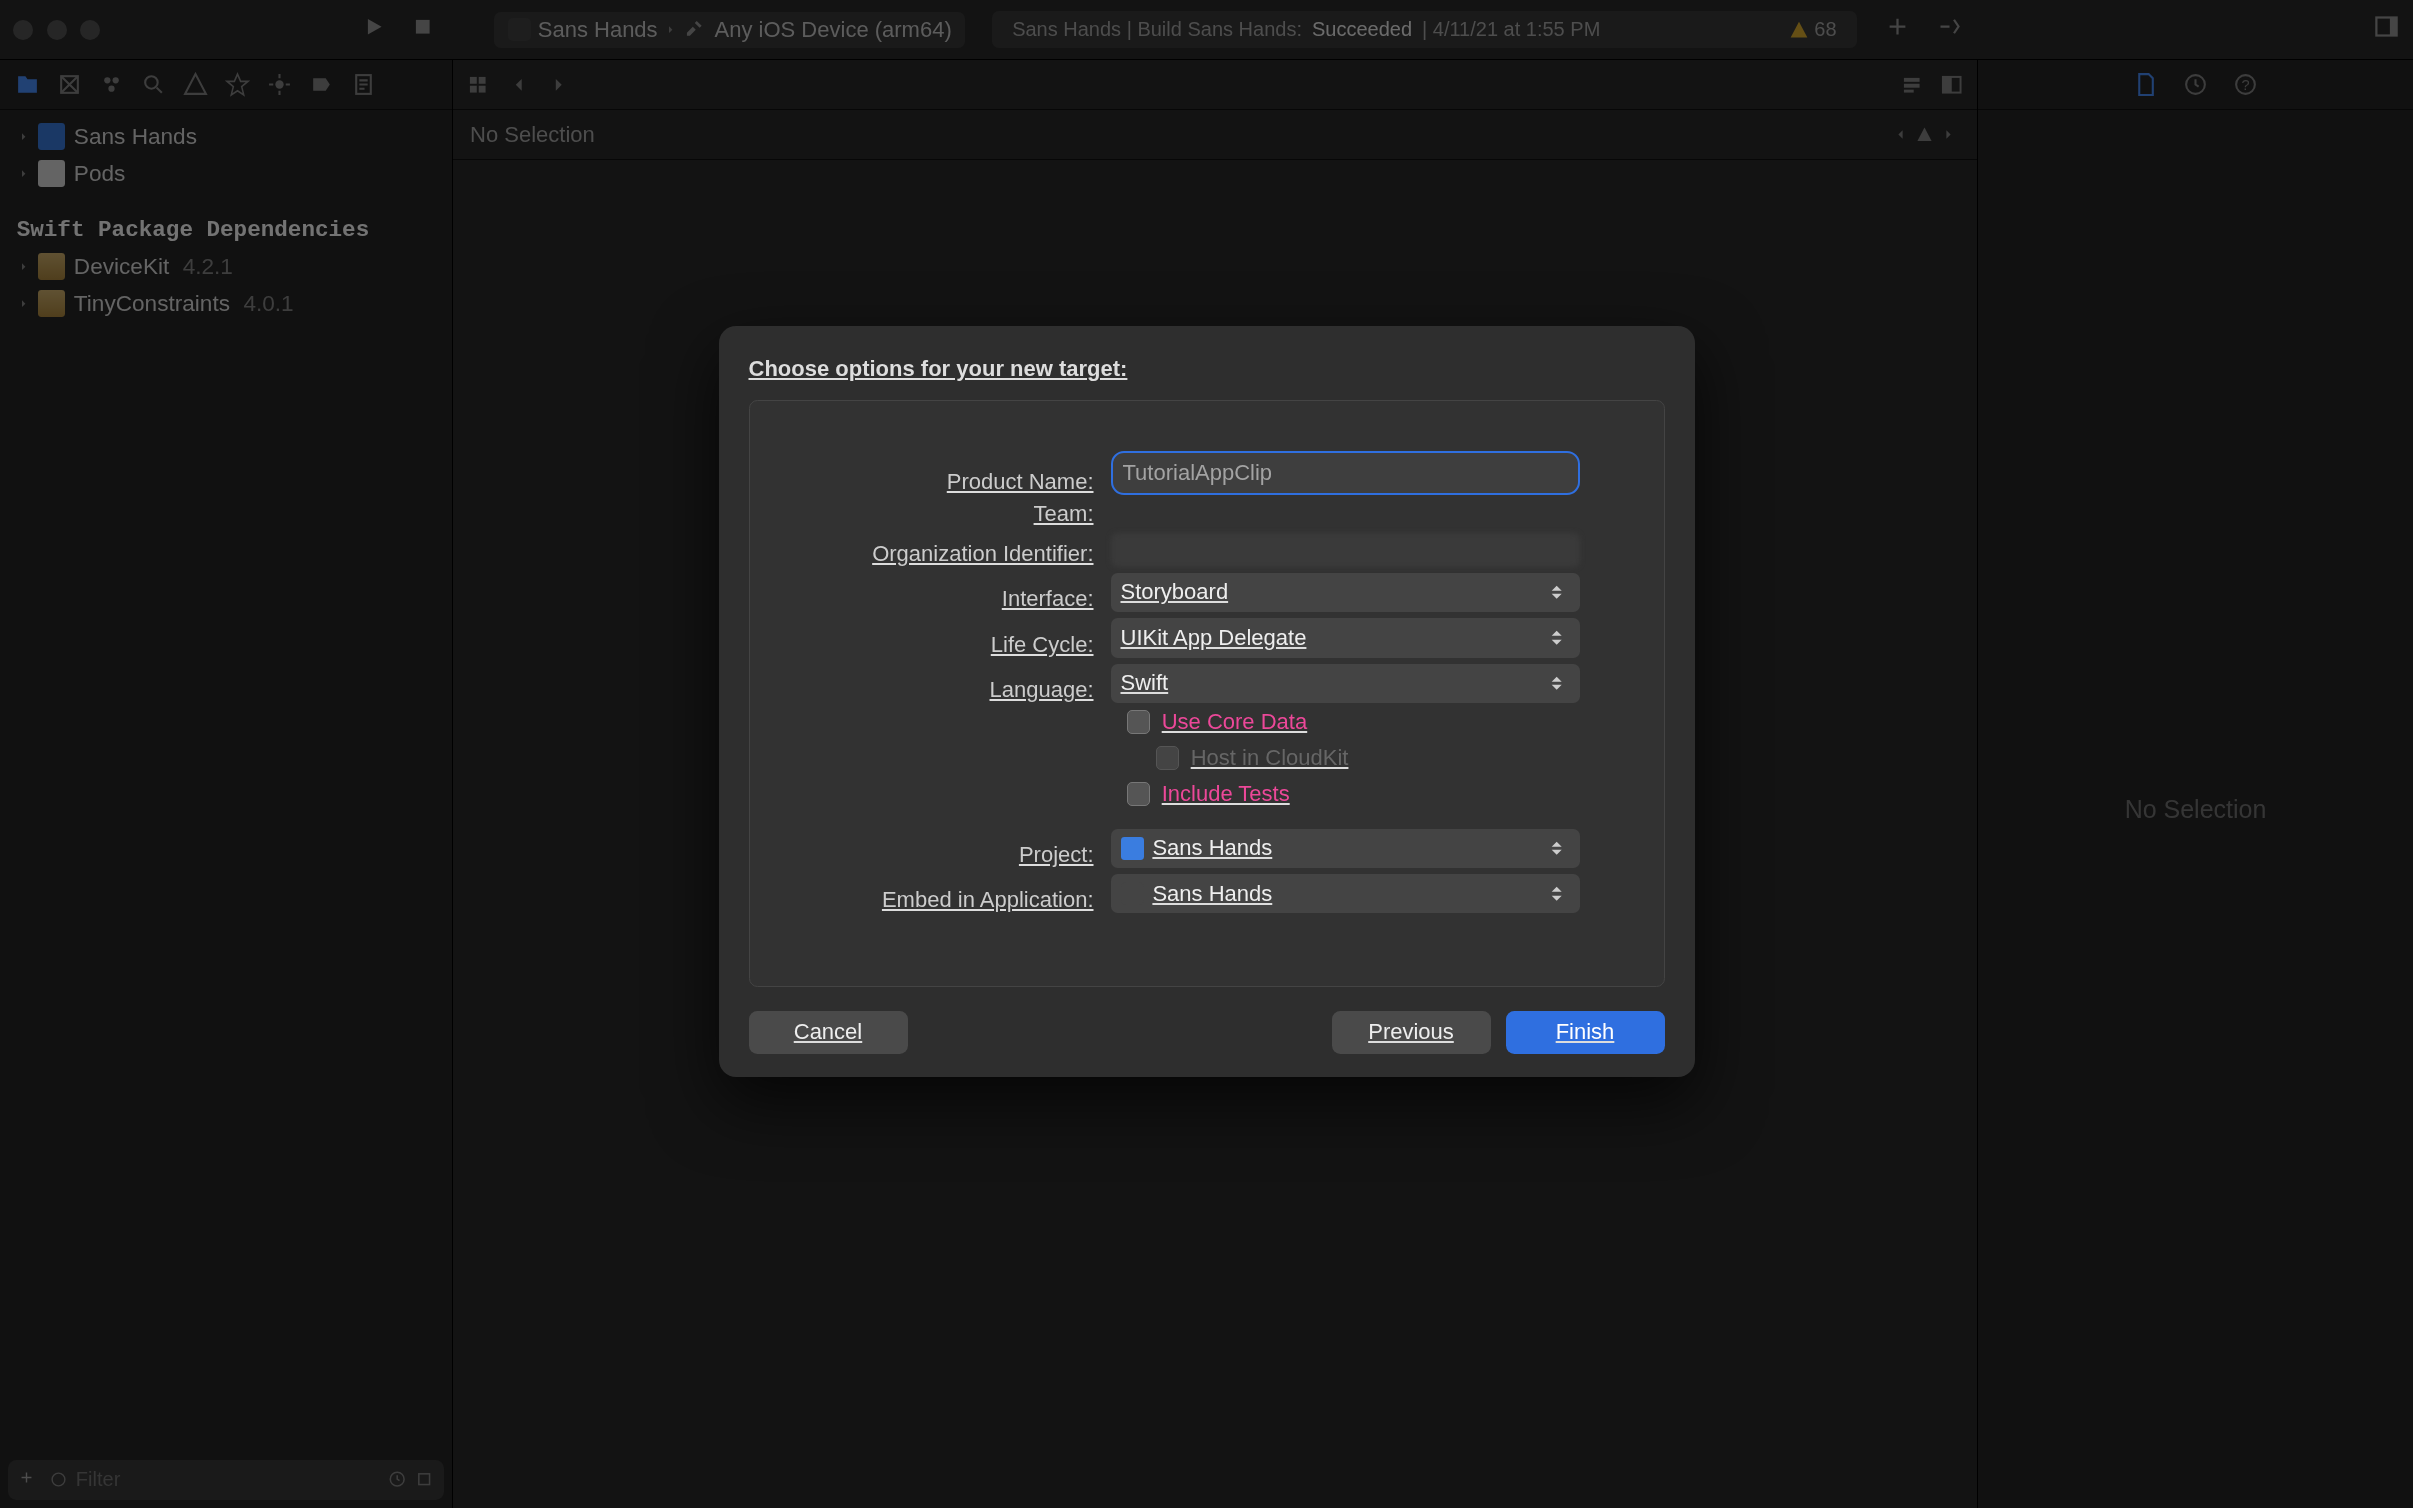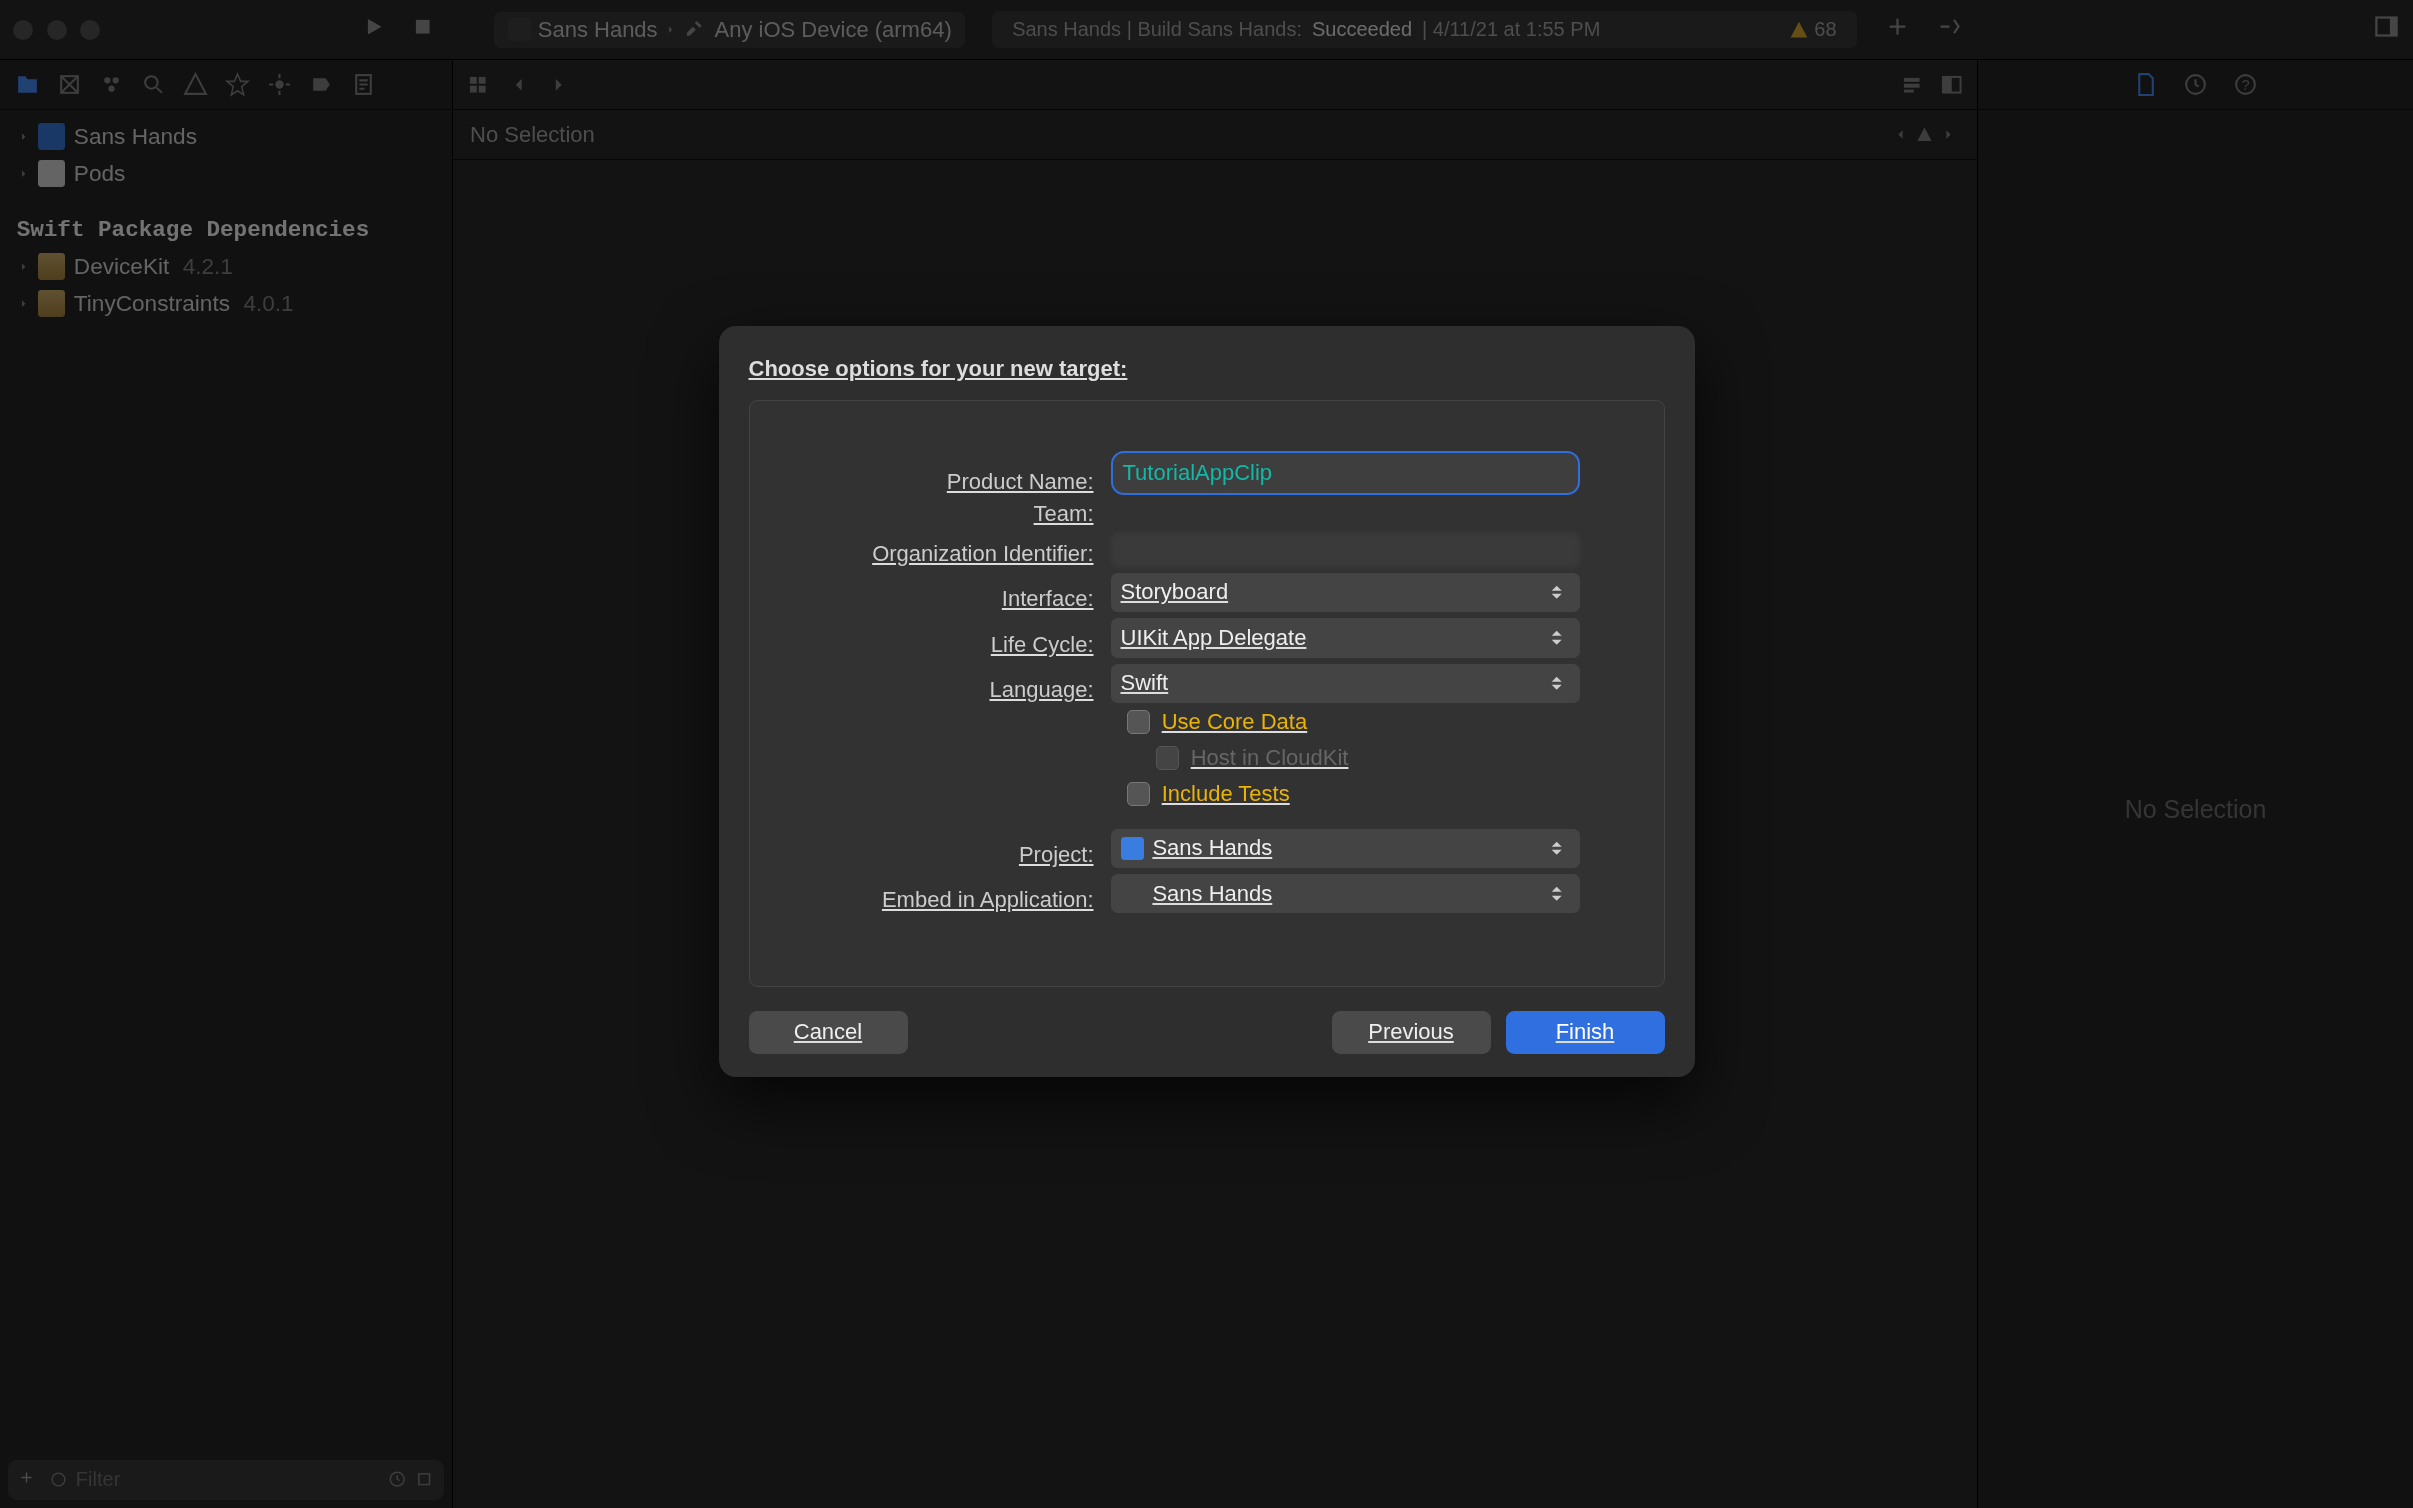--- a/index.html
+++ b/index.html
@@ -58,28 +58,28 @@
 
 .dim-overlay { position: absolute; inset: 0; background: rgba(0,0,0,0.55); z-index: 50; }
 
 
 .sheet { position: absolute; top: 326px; left: 50%; transform: translateX(-50%); width: 976px; background: #2e2e2e; border-radius: 17px; box-shadow: 0 25px 67px rgba(0,0,0,0.7); z-index: 100; padding: 30px 30px 23.5px 30px; color: #ddd; font-size: 22px; text-decoration: underline; }
 .sheet-title { font-weight: 600; margin-bottom: 18.4px; font-size: 22px; }
 .sheet-inner { border: 0.8px solid #444; border-radius: 8.4px; padding: 50px 59px 67px 59px; background: #323232; }
 .form-row { display: flex; align-items: flex-end; margin-bottom: 6px; }
 .form-label { width: 302px; text-align: right; padding-right: 17px; color: #ccc; }
 .form-field { flex: 1; }
-.text-input { width: 469px; background: #3e3e3e; border: 2.5px solid #2f6fe0; border-radius: 13px; padding: 6.7px 10px; color: #14b8a6; font-size: 22px; outline: none; }
+.text-input { width: 469px; background: #3e3e3e; border: 2.5px solid #2f6fe0; border-radius: 13px; padding: 6.7px 10px; color: #a3a3a3; font-size: 22px; outline: none; }
 .select-box { width: 469px; background: #444; border-radius: 6.7px; padding: 6.7px 10px; color: #eee; display: flex; align-items: center; justify-content: space-between; }
 .select-box.withicon { gap: 8.4px; justify-content: flex-start; }
 .select-box .sel-icon { width: 23.5px; height: 23.5px; }
 .select-box .stepper { margin-left: auto; width: 20px; display: flex; flex-direction: column; }
 .select-box .stepper svg { width: 13.4px; height: 8.4px; fill: #ccc; }
 .readonly-box { width: 469px; background: #3a3a3a; border-radius: 6.7px; padding: 8.4px 10px; min-height: 34px; filter: blur(2.5px); }
-.checkbox-row { display: flex; align-items: center; margin-bottom: 10px; margin-left: 318px; gap: 11.7px; color: #eab308; }
+.checkbox-row { display: flex; align-items: center; margin-bottom: 10px; margin-left: 318px; gap: 11.7px; color: #ec4899; }
 .checkbox-row.disabled { color: #666; margin-left: 347px; }
 .cb { width: 23.5px; height: 23.5px; border-radius: 5px; background: #555; border: 0.8px solid #777; }
 .cb.disabled { background: #444; border-color: #555; }
 .sheet-buttons { display: flex; margin-top: 23.5px; gap: 15px; }
 .sheet-buttons .spacer { flex: 1; }
 .btn { width: 159px; padding: 8.4px 0; text-align: center; border-radius: 8.4px; background: #4a4a4a; color: #eee; font-size: 22px; cursor: pointer; }
 .btn.primary { background: #2f6fe0; color: #fff; }
 
 .appicon { width: 23.5px; height: 23.5px; border-radius: 5px; background: #444; display: inline-block; }
 .pkgbox { width: 27px; height: 27px; background: linear-gradient(#d4b470,#b08a40); border-radius: 3.4px; }

